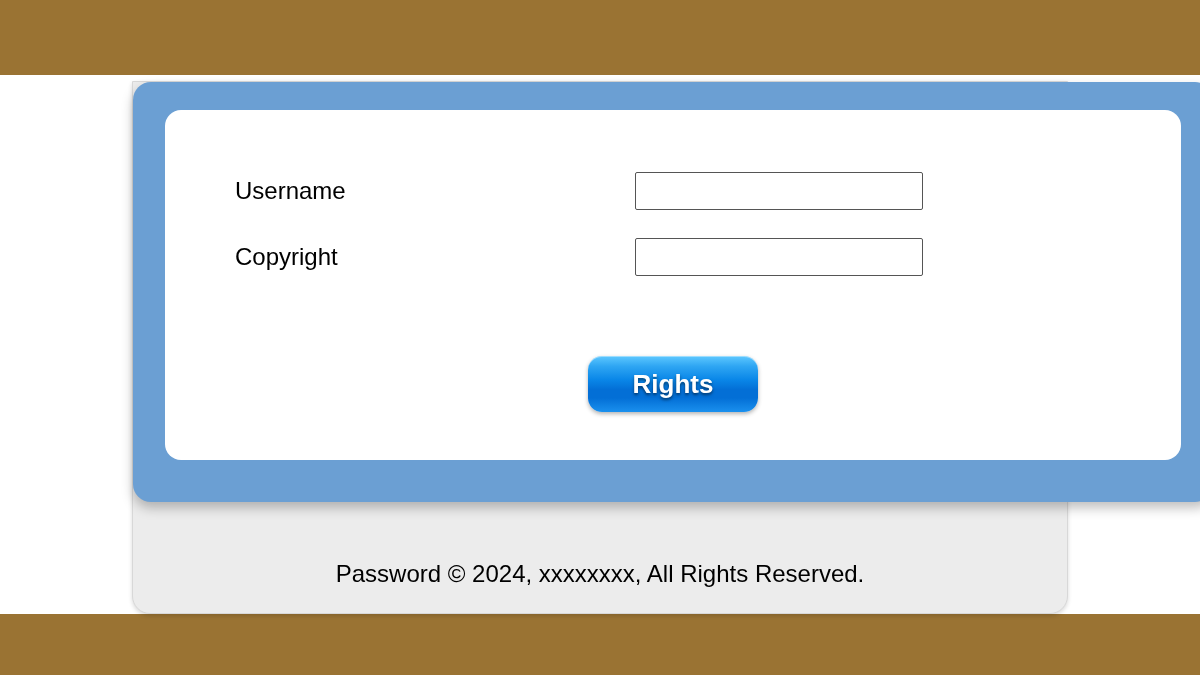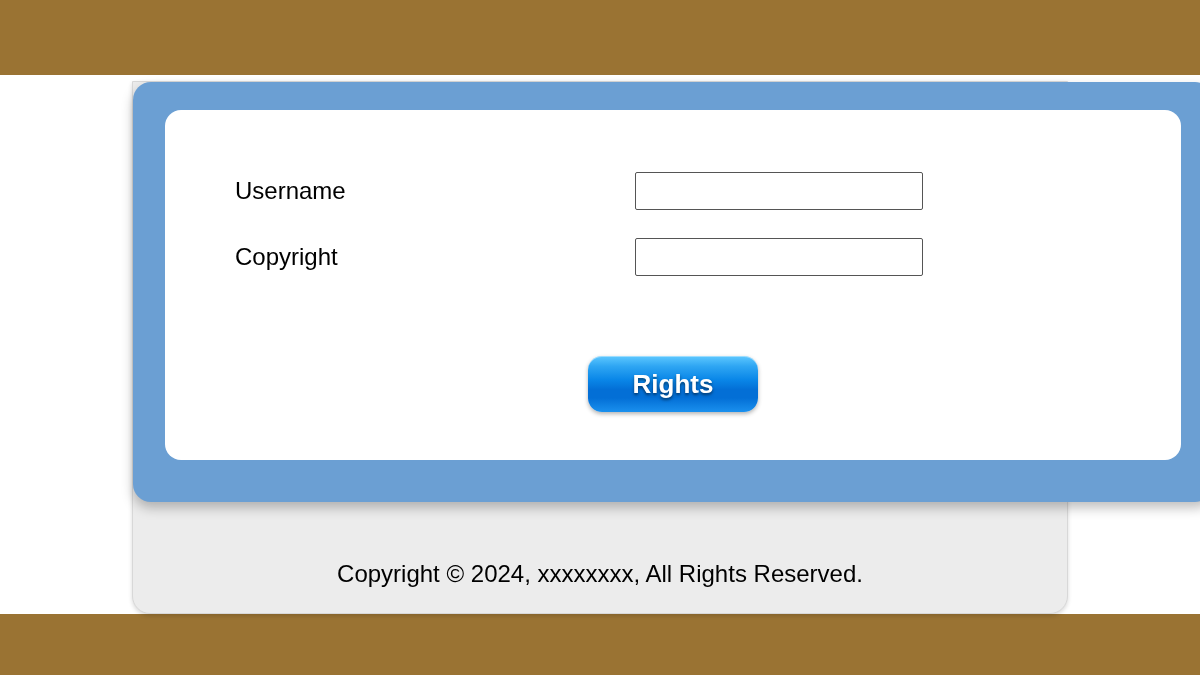--- a/index.html
+++ b/index.html
@@ -133,17 +133,17 @@
           <input type="password" class="form-input" value="" style="">
         </div>
 
         <div class="button-row">
           <button class="login-button">Rights</button>
         </div>
 
       </div>
     </div>
 
-    <div class="copyright">Copyright © 2024, xxxxxxxx, All Rights Reserved.</div>
+    <div class="copyright">Password © 2024, xxxxxxxx, All Rights Reserved.</div>
   </div>
 </div>
 
 <div class="bottom-bar"></div>
 
 </body></html>

